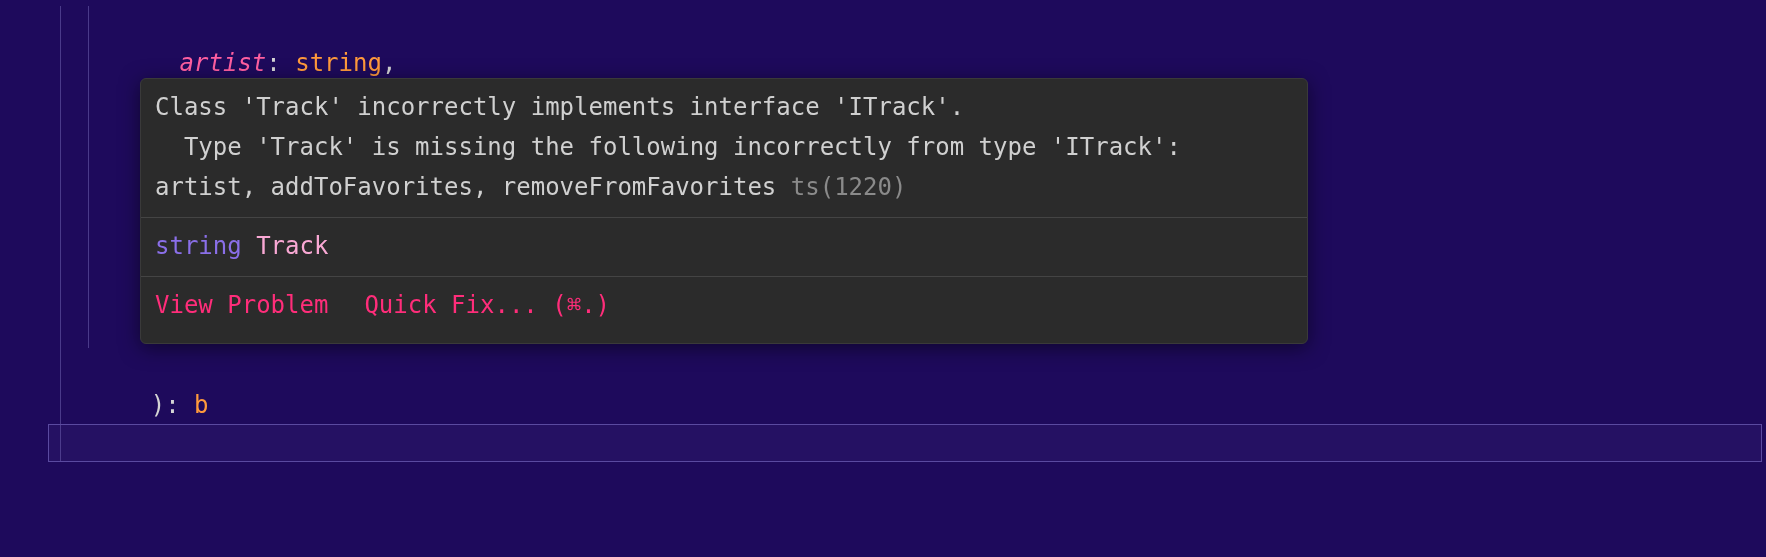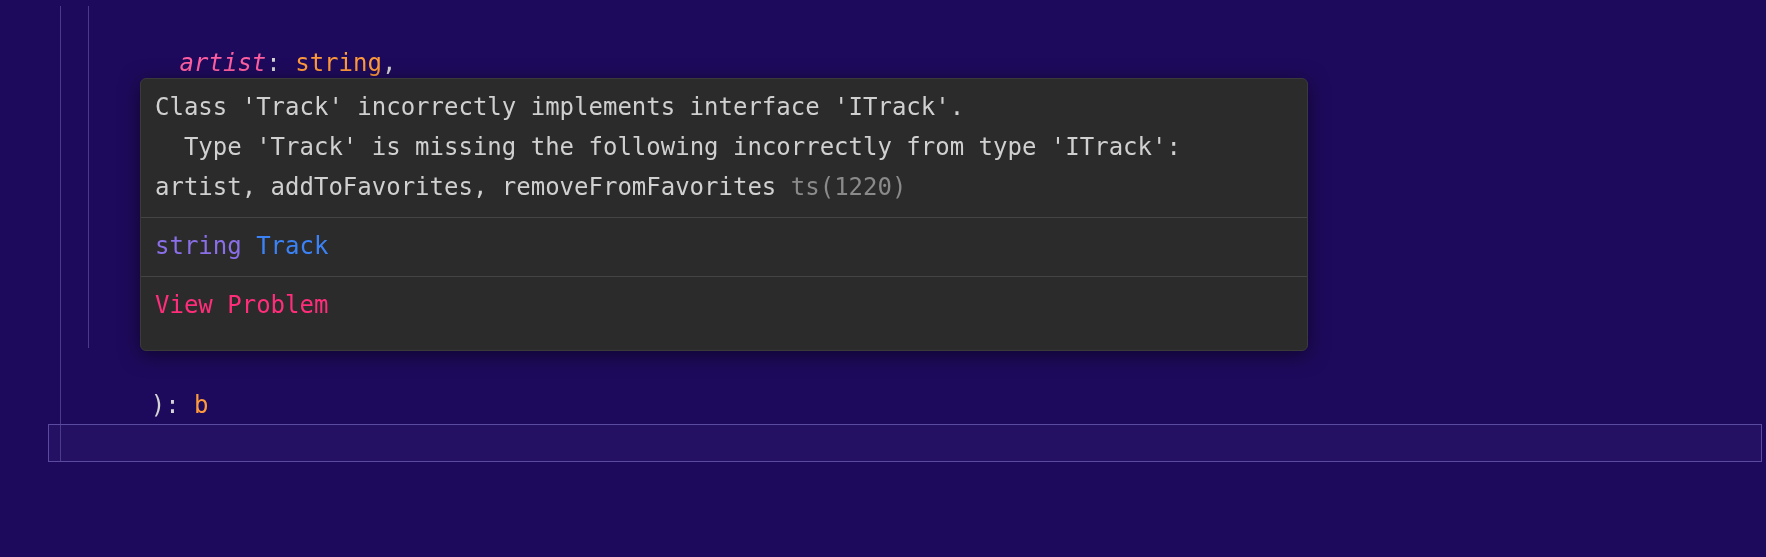--- a/index.html
+++ b/index.html
@@ -52,23 +52,23 @@
     padding: 8px 14px 10px 14px;
     color: #d0d0d0;
   }
   .hover-divider {
     height: 1px;
     background: #444;
   }
   .hover-msg { white-space: pre-wrap; }
   .hover-tscode { color: #8a8a8a; }
   .hover-decl-kw { color: #8a6fe8; }
-  .hover-decl-name { color: #3b82f6; }
+  .hover-decl-name { color: #f9a8d4; }
   .hover-actions {
-    padding: 8px 14px 25px 14px;
+    padding: 8px 14px 18px 14px;
     display: flex;
     gap: 36px;
   }
   .hover-action {
     color: #ff2d7a;
     cursor: pointer;
   }
   .cursor-line-highlight {
     position: absolute;
     left: 48px;
@@ -108,16 +108,17 @@
       <div class="hover-msg"><span>Class 'Track' incorrectly implements interface 'ITrack'.</span></div>
       <div class="hover-msg"><span>  Type 'Track' is missing the following incorrectly from type 'ITrack': artist, addToFavorites, removeFromFavorites</span> <span class="hover-tscode">ts(1220)</span></div>
     </div>
     <div class="hover-divider"></div>
     <div class="hover-section">
       <div><span class="hover-decl-kw">string</span> <span class="hover-decl-name">Track</span></div>
     </div>
     <div class="hover-divider"></div>
     <div class="hover-actions">
       <span class="hover-action">View Problem</span>
+      <span class="hover-action">Quick Fix... (⌘.)</span>
     </div>
   </div>
 
 </div>
 
 </body></html>

